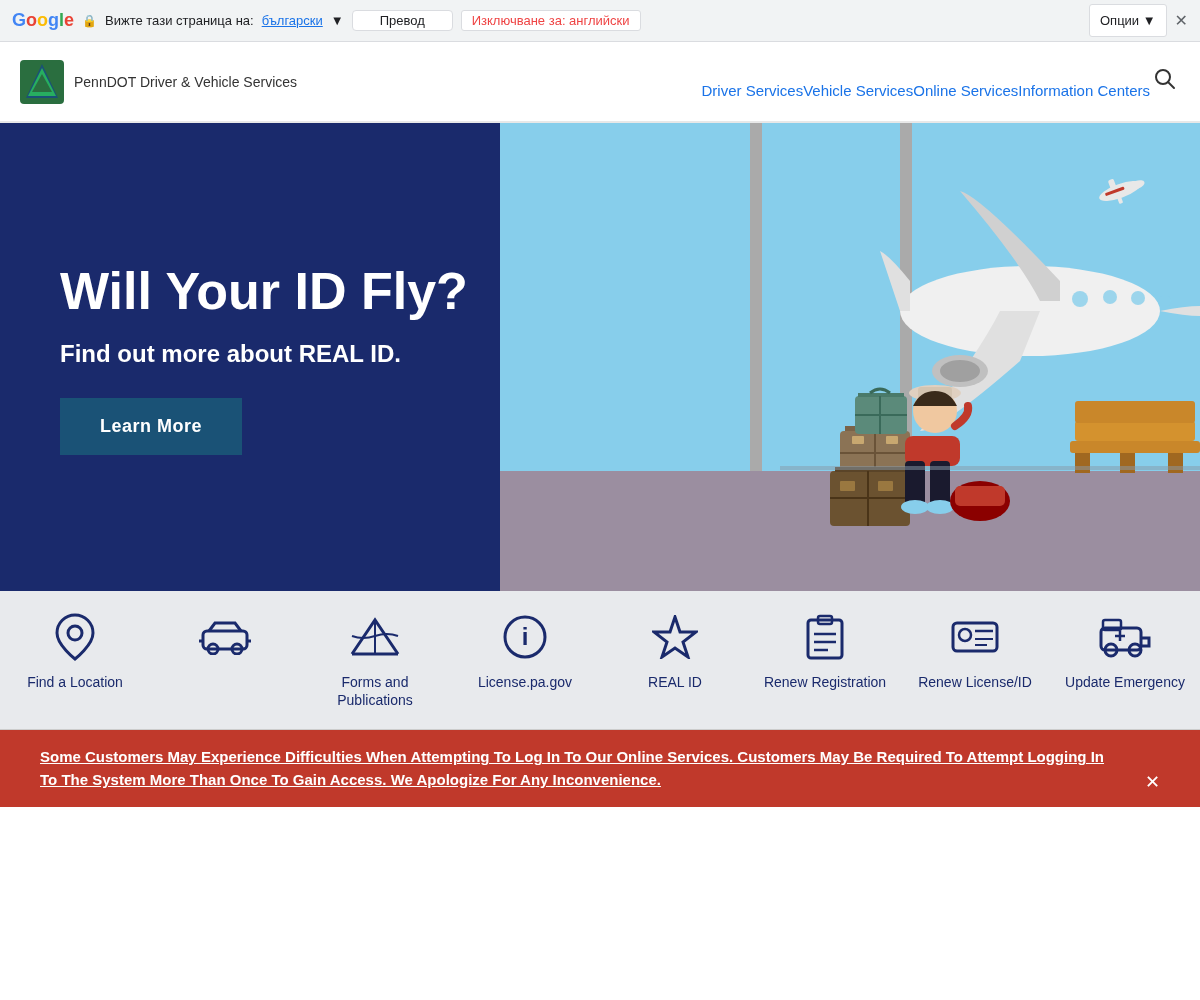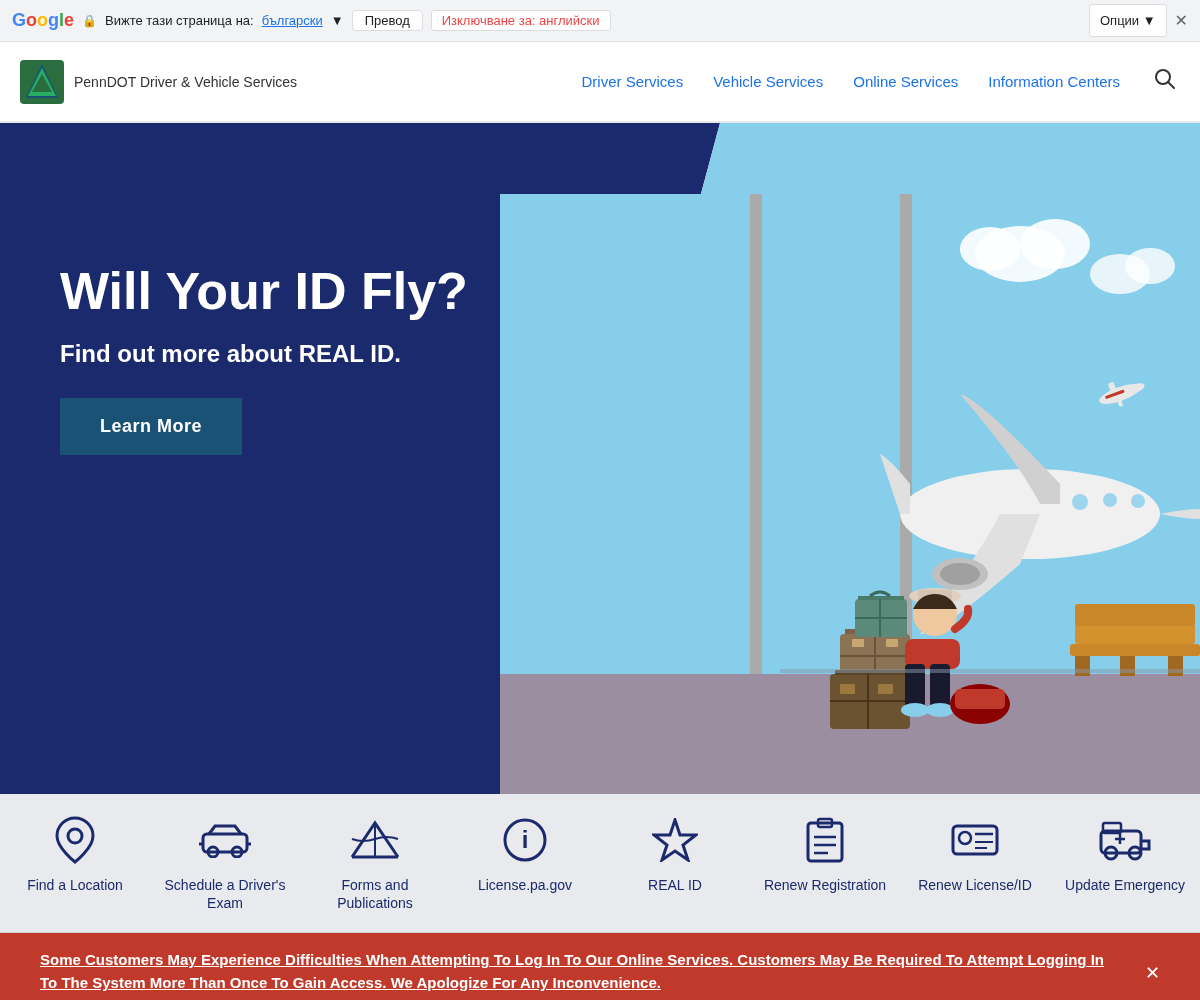--- a/index.html
+++ b/index.html
@@ -22,21 +22,21 @@
     .translate-bar .google-logo span:nth-child(3) { color: #FBBC05; }
     .translate-bar .google-logo span:nth-child(4) { color: #4285F4; }
     .translate-bar .google-logo span:nth-child(5) { color: #34A853; }
     .translate-bar .google-logo span:nth-child(6) { color: #EA4335; }
     .lock-icon { color: #5f6368; font-size: 12px; }
     .translate-bar a { color: #1a73e8; text-decoration: underline; }
     .translate-btn {
       background: #fff;
       border: 1px solid #dadce0;
       border-radius: 4px;
-      padding: 2px 12px;
+      padding: 2px 27px;
       font-size: 13px;
       cursor: pointer;
       color: #202124;
     }
     .exclude-btn {
       background: #fff;
       border: 1px solid #dadce0;
       border-radius: 3px;
       padding: 2px 10px;
       font-size: 13px;
@@ -81,42 +81,41 @@
       height: 44px;
     }
     .logo-text {
       font-size: 14px;
       color: #333;
       font-weight: normal;
     }
     .site-nav {
       margin-left: auto;
       display: flex;
-      align-items: center;
-      gap: 30px;
+      align-items: flex-end;
     }
     .site-nav a {
       font-size: 15px;
       color: #1a73e8;
       text-decoration: none;
       white-space: nowrap;
     }
     .search-icon-btn {
       background: none;
       border: none;
       cursor: pointer;
       font-size: 18px;
       color: #333;
       padding: 4px;
     }
 
     
     .hero {
       width: 1200px;
-      height: 671px;
+      height: 468px;
       position: relative;
       overflow: hidden;
       padding-left: 20px;
     }
     .hero-bg {
       position: absolute;
       top: 0; left: 0; right: 0; bottom: 0;
     }
     
     .hero-dark {
@@ -206,21 +205,21 @@
       font-weight: 500;
       line-height: 1.3;
     }
 
     
     .alert-banner {
       background: #c0392b;
       color: #fff;
       padding: 16px 40px;
       display: flex;
-      align-items: center;
+      align-items: flex-end;
       gap: 28px;
       position: relative;
     }
     .alert-text {
       font-size: 15px;
       line-height: 1.5;
       text-decoration: underline;
       font-weight: 600;
       flex: 1;
       cursor: pointer;
@@ -406,21 +405,20 @@
     <div class="quick-link-icon">
       <svg width="52" height="36" viewBox="0 0 52 36">
         <rect x="4" y="12" width="44" height="18" rx="4" fill="none" stroke="#1a2a6c" stroke-width="3"></rect>
         <path d="M10,12 L16,4 L36,4 L42,12" fill="none" stroke="#1a2a6c" stroke-width="3"></path>
         <circle cx="14" cy="30" r="5" fill="none" stroke="#1a2a6c" stroke-width="3"></circle>
         <circle cx="38" cy="30" r="5" fill="none" stroke="#1a2a6c" stroke-width="3"></circle>
         <line x1="0" y1="22" x2="4" y2="22" stroke="#1a2a6c" stroke-width="3"></line>
         <line x1="48" y1="22" x2="52" y2="22" stroke="#1a2a6c" stroke-width="3"></line>
       </svg>
     </div>
-    <span class="quick-link-label">Schedule a Driver's Exam</span>
   </a>
 
   <a class="quick-link-item" href="#">
     <div class="quick-link-icon">
       <svg width="50" height="42" viewBox="0 0 50 42">
         <path d="M2,38 L25,4 L48,38" fill="none" stroke="#1a2a6c" stroke-width="3"></path>
         <line x1="2" y1="38" x2="48" y2="38" stroke="#1a2a6c" stroke-width="3"></line>
         <line x1="25" y1="4" x2="25" y2="38" stroke="#1a2a6c" stroke-width="2"></line>
         <path d="M2,20 Q13,24 25,20 Q37,16 48,20" fill="none" stroke="#1a2a6c" stroke-width="2"></path>
       </svg>

